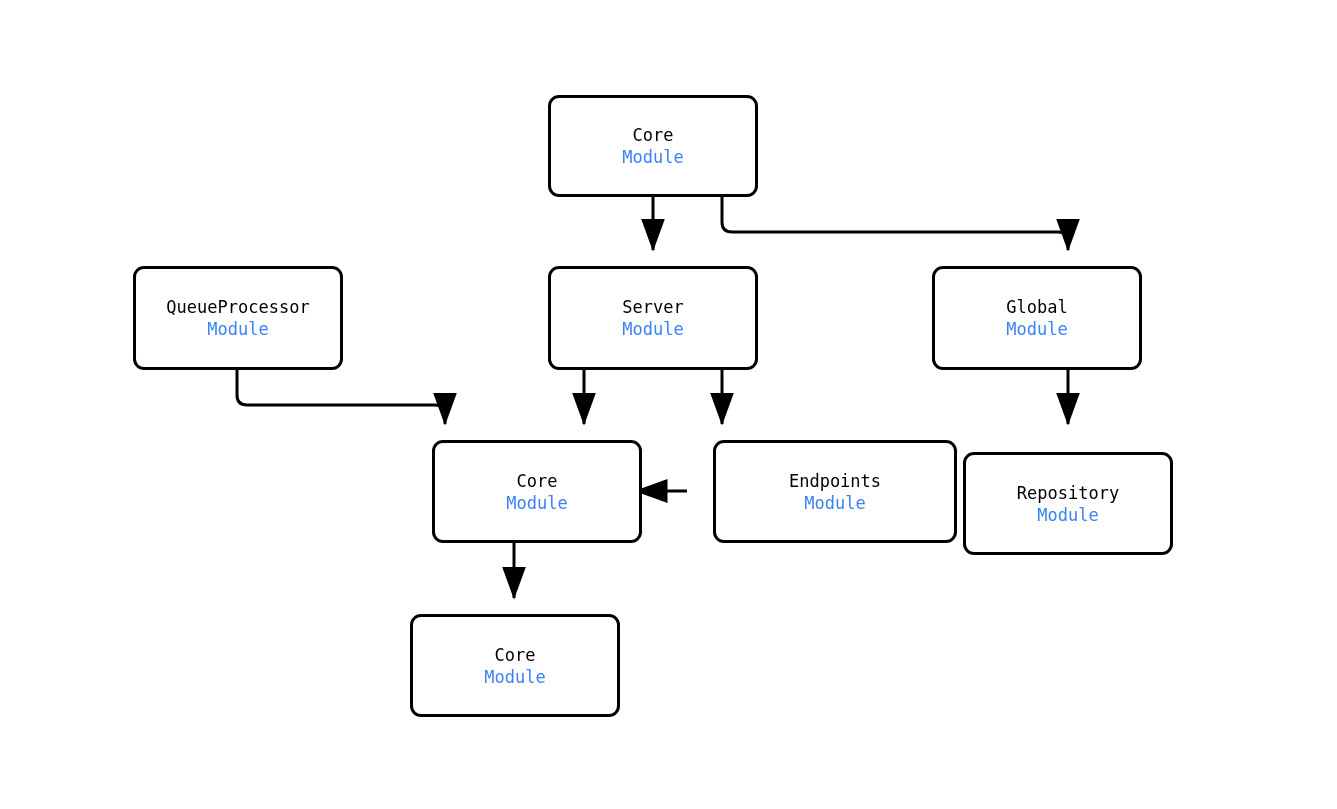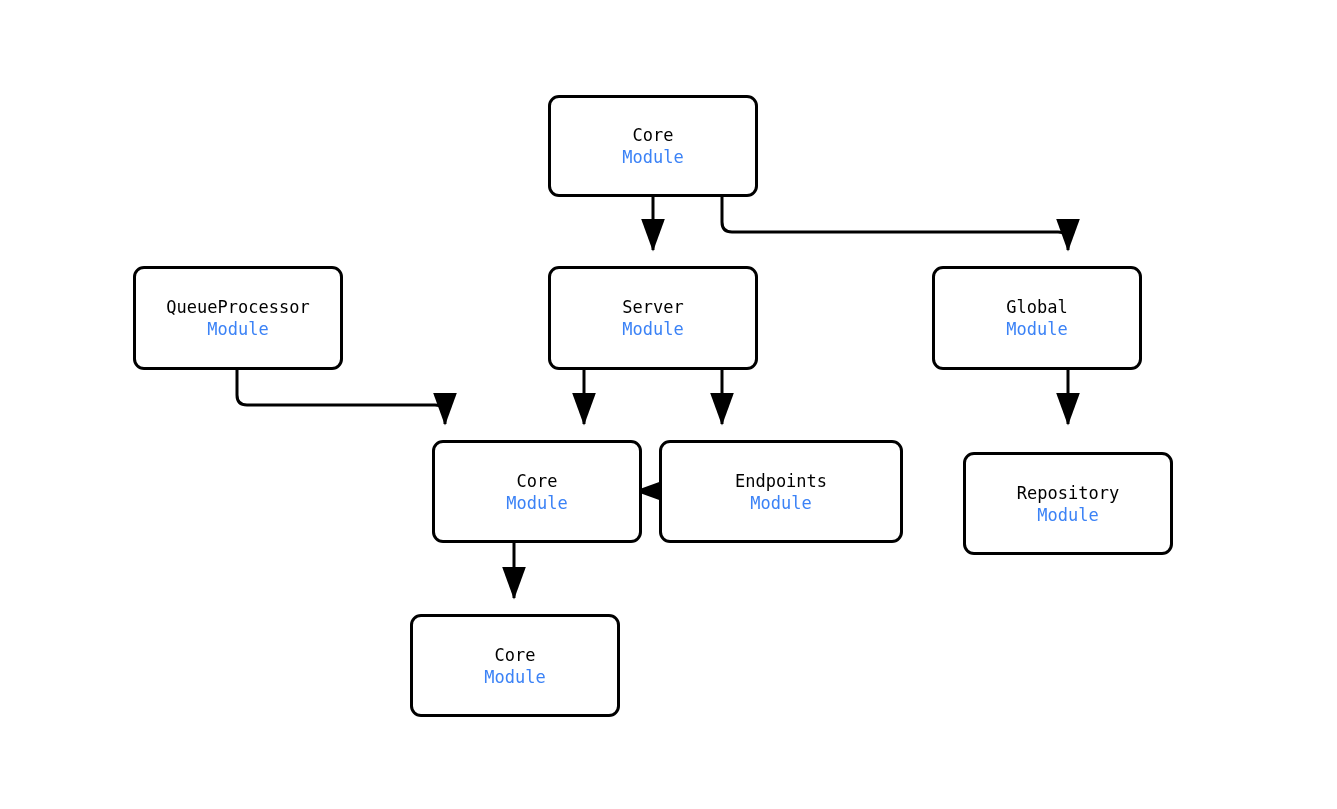--- a/index.html
+++ b/index.html
@@ -106,21 +106,21 @@
   <div class="node" style="left:932px; top:266px; width:210px; height:104px;">
     <div class="node-label">Global</div>
     <div class="node-label-line2">Module</div>
   </div>
 
   <div class="node" style="left:410px; top:440px; width:210px; height:103px;margin-left:22px;">
     <div class="node-label">Core</div>
     <div class="node-label-line2">Module</div>
   </div>
 
-  <div class="node" style="left:659px; top:440px; width:244px; height:103px;">
+  <div class="node" style="left:713px; top:440px; width:244px; height:103px;">
     <div class="node-label">Endpoints</div>
     <div class="node-label-line2">Module</div>
   </div>
 
   <div class="node" style="left:963px; top:452px; width:210px; height:103px;">
     <div class="node-label">Repository</div>
     <div class="node-label-line2">Module</div>
   </div>
 
   <div class="node" style="left:410px; top:614px; width:210px; height:103px;">

